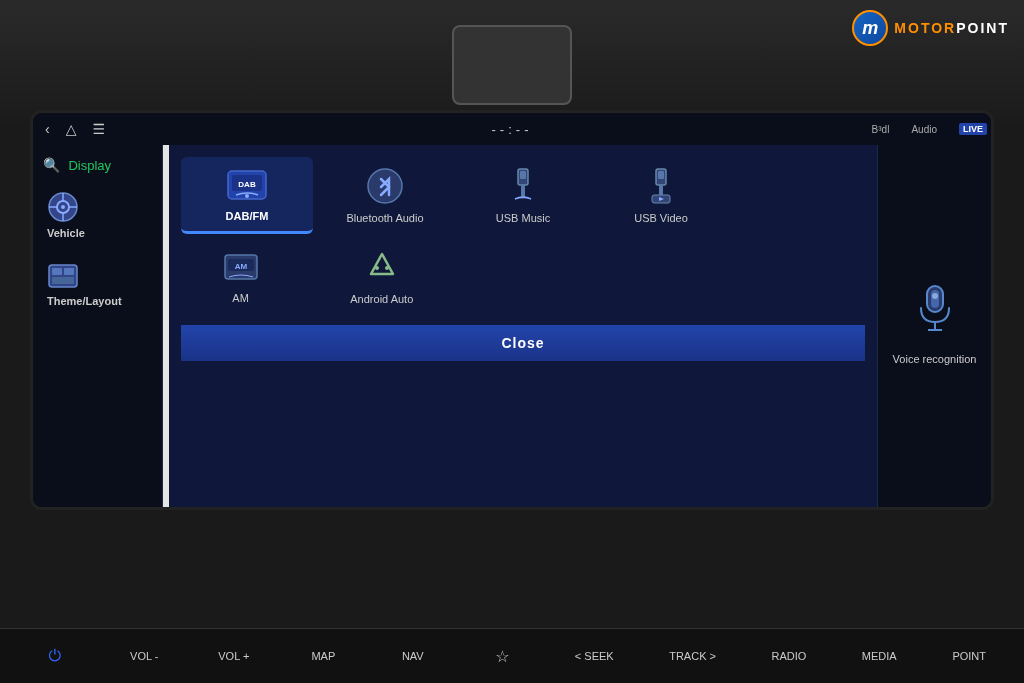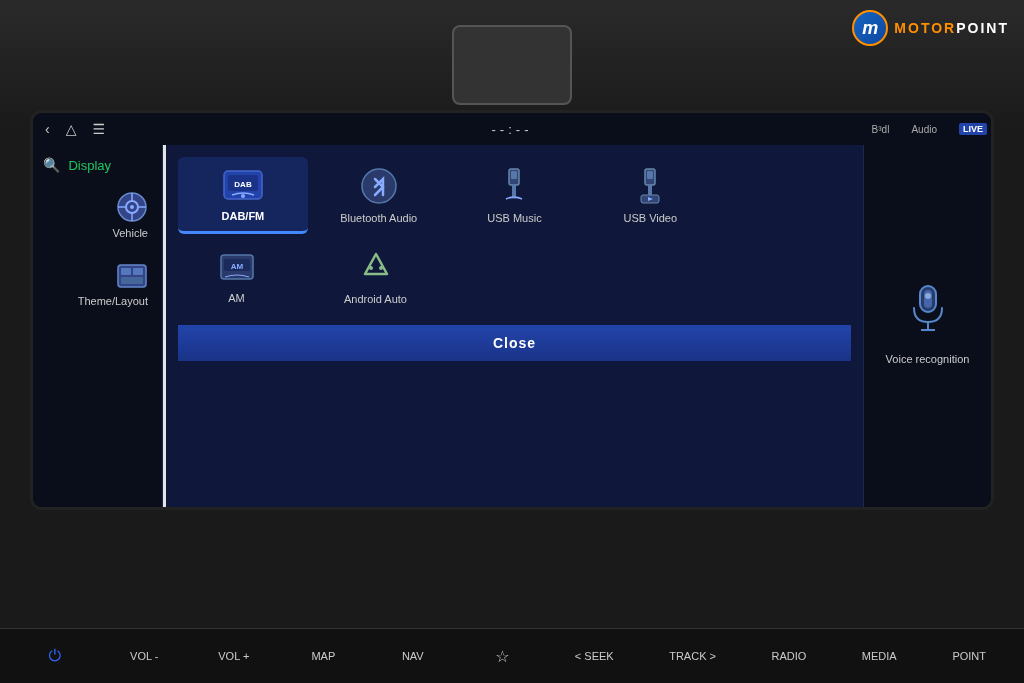--- a/index.html
+++ b/index.html
@@ -147,24 +147,25 @@
       color: #aaa;
       font-size: 14px;
     }
     .display-text {
       color: #22c55e;
       font-size: 13px;
     }
     .sidebar-item {
       display: flex;
       flex-direction: column;
-      align-items: flex-end;
+      align-items: flex-start;
       padding: 8px 4px;
       cursor: pointer;
       border-radius: 6px;
+      font-weight: bold;
     }
     .sidebar-item-icon {
       font-size: 28px;
       margin-bottom: 4px;
     }
     .sidebar-item-label {
       color: #ccc;
       font-size: 11px;
       text-align: center;
     }
@@ -179,21 +180,21 @@
     }
 
     
     .audio-modal {
       position: absolute;
       top: 0;
       left: 0;
       right: 0;
       bottom: 0;
       background: rgba(15, 25, 60, 0.97);
-      border-left: 3px solid #e5e5e5;
+      border-left: 6px solid #e5e5e5;
       display: flex;
       flex-direction: column;
       padding: 12px;
     }
 
     .modal-item {
       display: flex;
       flex-direction: column;
       align-items: center;
       justify-content: center;
@@ -227,21 +228,21 @@
       padding: 10px;
       width: 100%;
       font-size: 14px;
       font-weight: bold;
       cursor: pointer;
       letter-spacing: 1px;
     }
 
     
     .right-panel {
-      width: 128px;
+      width: 114px;
       background: #0a0e1a;
       display: flex;
       flex-direction: column;
       align-items: center;
       justify-content: center;
       gap: 18px;
       border-left: 1px solid #1a2a4a;
       padding: 10px;
     }
     .voice-label {

